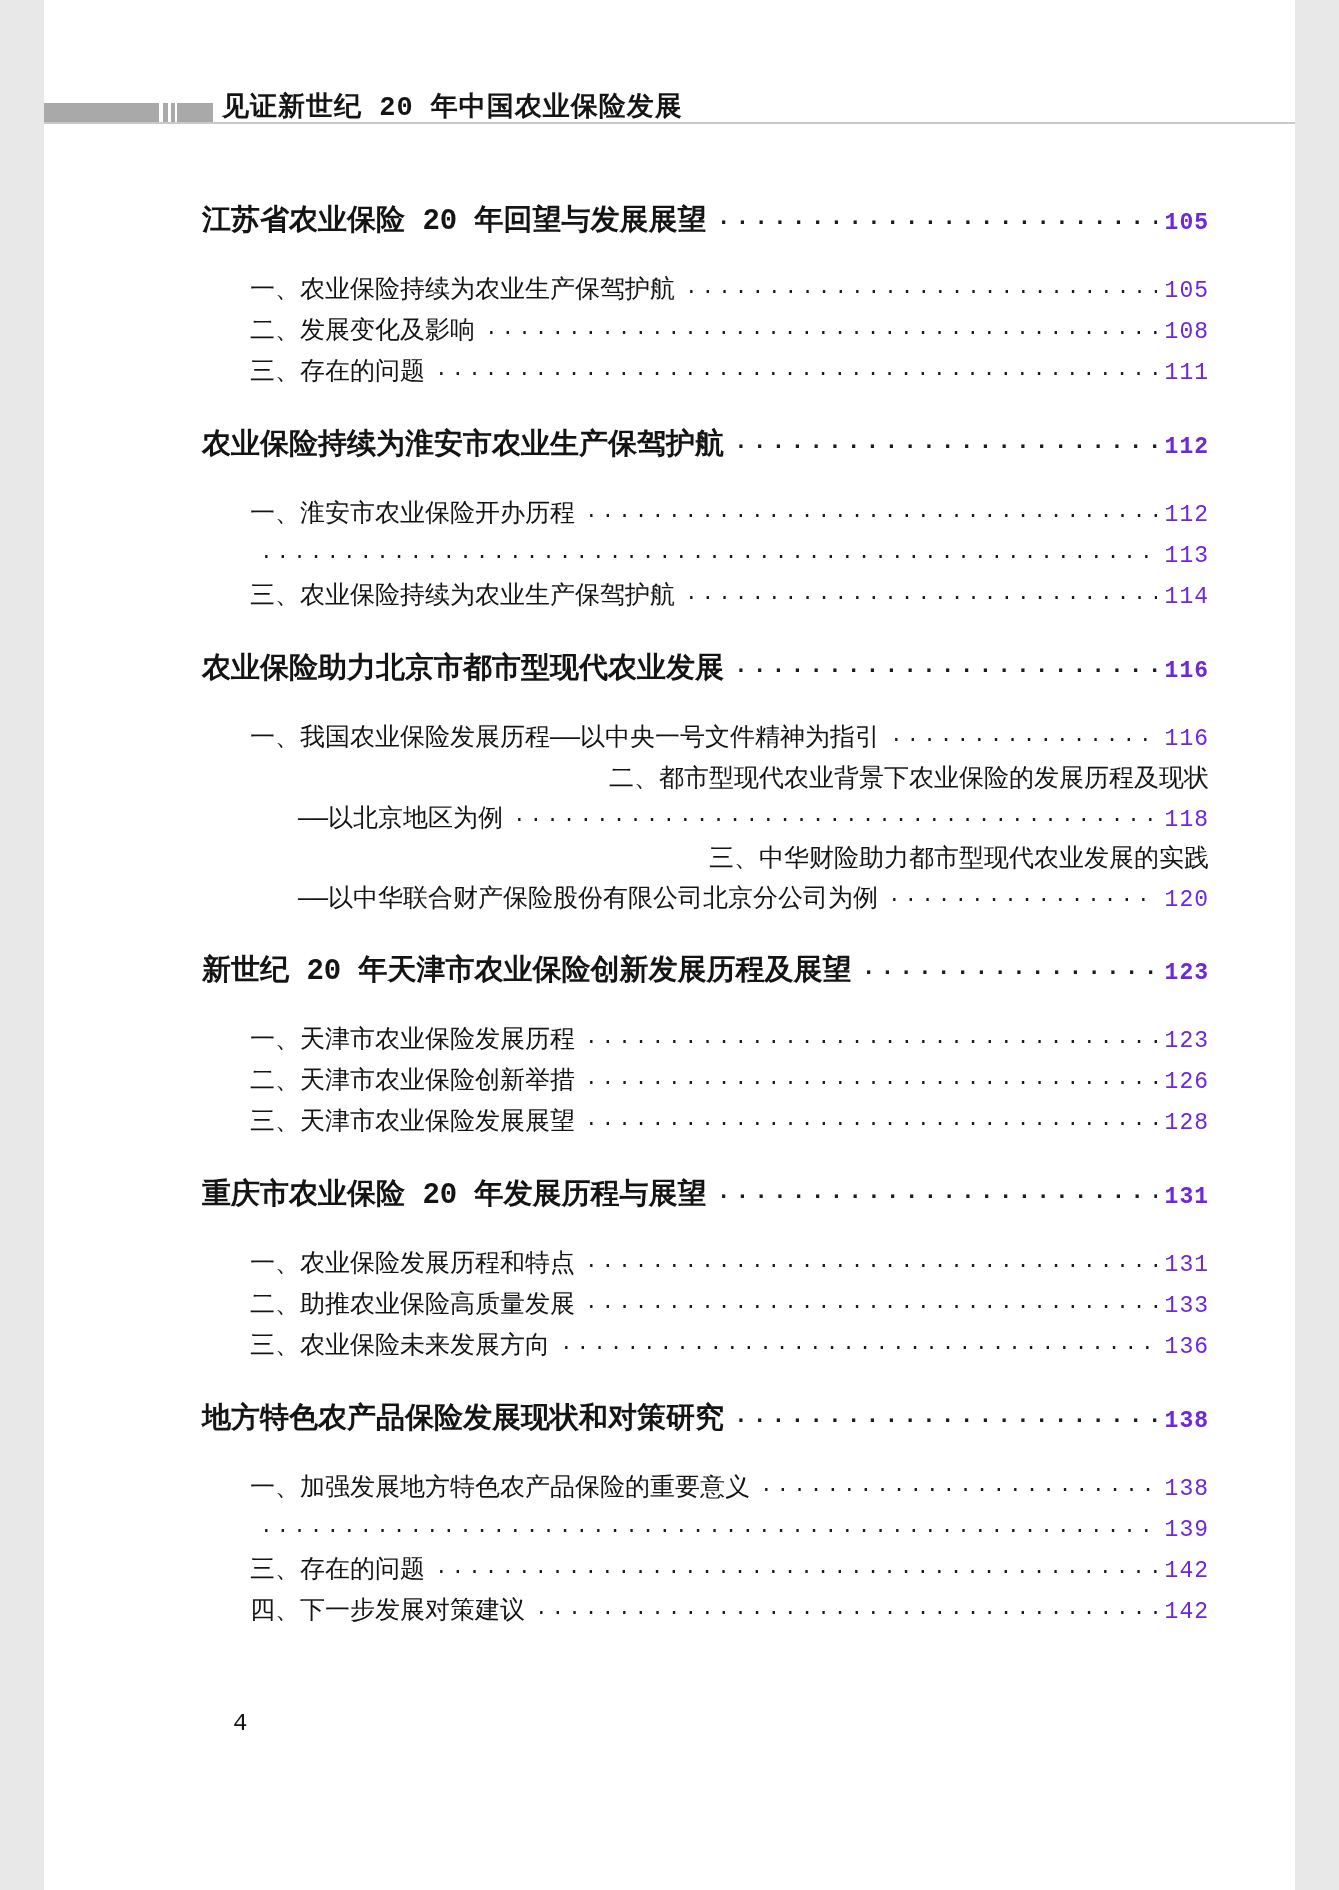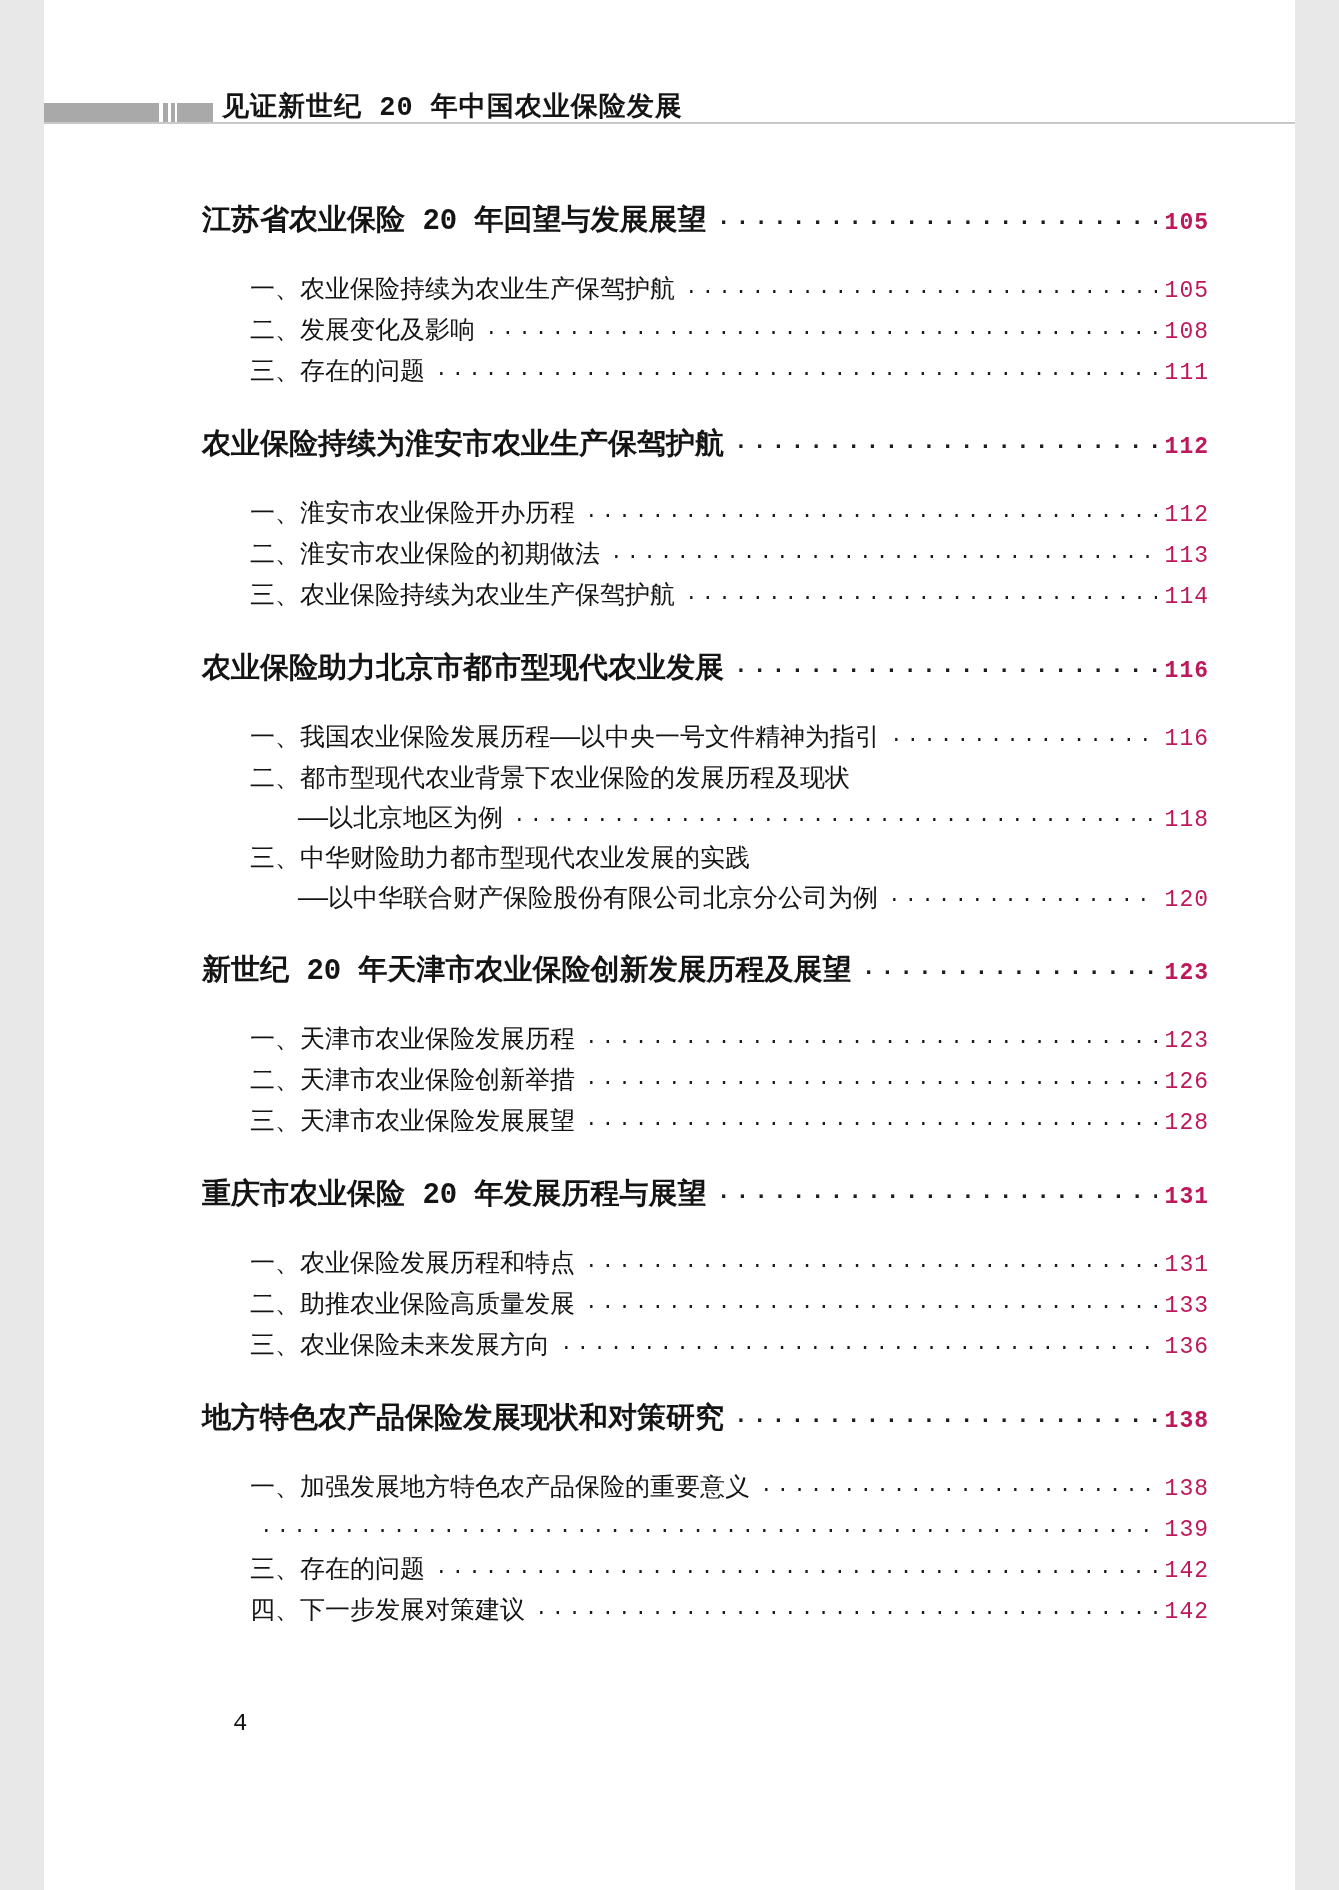--- a/index.html
+++ b/index.html
@@ -41,41 +41,41 @@
   .item {
     display:flex; align-items:baseline;
     font-size:25px; line-height:40px;
     padding-left:48px;
     white-space:nowrap;
   }
   .item .label { flex:0 0 auto; }
 
   .two-line .line1 {
     font-size:25px; line-height:40px;
-    padding-left:48px; white-space:nowrap;
+    padding-left:48px; white-space:nowrap;text-align:right;
   }
   .two-line .line2 {
     display:flex; align-items:flex-end;
     font-size:25px; line-height:40px;
     padding-left:96px; white-space:nowrap;
   }
 
   .leader {
     flex:1 1 auto;
     overflow:hidden;
     white-space:nowrap;
     font-size:21px;
     letter-spacing:4px;
     color:#1c1c1c;
     padding:0 8px 0 10px;
   }
   .page-num {
     flex:0 0 auto;
     min-width:52px; text-align:right;
-    font-size:23px; letter-spacing:1px; color:#be185d;
+    font-size:23px; letter-spacing:1px; color:#6d28d9;
   }
 
   
   .folio { position:absolute; left:189px; top:1710px; font-size:24px; color:#141414; }
 </style>
 </head>
 <body>
 
 <div class="page">
 
@@ -116,21 +116,20 @@
         <span class="label">农业保险持续为淮安市农业生产保驾护航</span>
         <span class="leader">································································································································································</span>
         <span class="page-num">112</span>
       </div>
       <div class="item">
         <span class="label">一、淮安市农业保险开办历程</span>
         <span class="leader">································································································································································</span>
         <span class="page-num">112</span>
       </div>
       <div class="item">
-        <span class="label">二、淮安市农业保险的初期做法</span>
         <span class="leader">································································································································································</span>
         <span class="page-num">113</span>
       </div>
       <div class="item">
         <span class="label">三、农业保险持续为农业生产保驾护航</span>
         <span class="leader">································································································································································</span>
         <span class="page-num">114</span>
       </div>
     </div>
 

